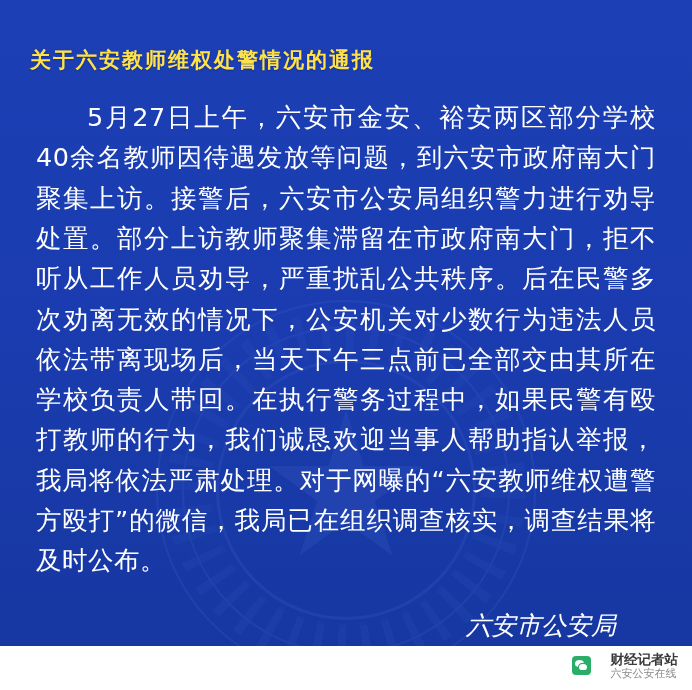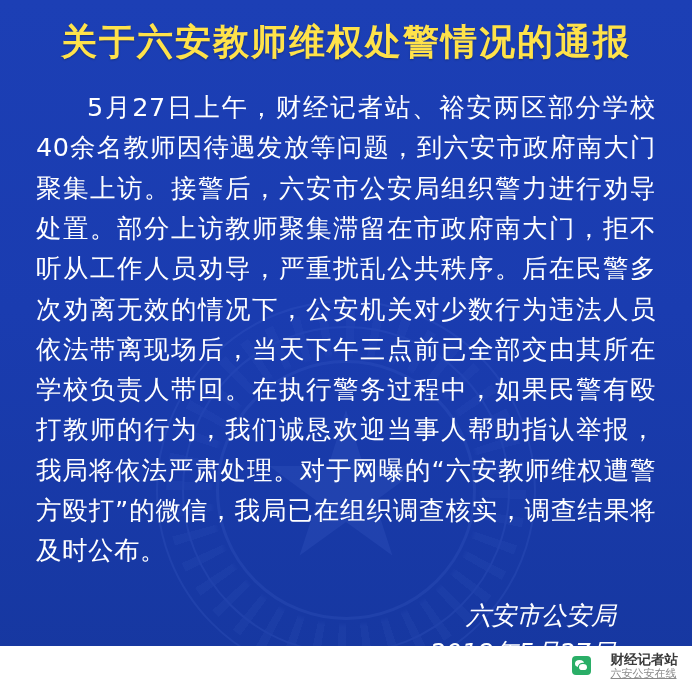--- a/index.html
+++ b/index.html
@@ -63,25 +63,25 @@
     mask-image: radial-gradient(circle, transparent 52%, #000 54%, #000 76%, transparent 78%);
   }
 
   .content {
     position: relative;
     z-index: 2;
     padding: 0 30px;
   }
   .title {
     color: #ffe24a;
-    font-size: 36px;
+    font-size: 21px;
     font-weight: bold;
-    text-align: center;
+    text-align: left;
     letter-spacing: 2px;
-    padding: 20px 0 10px 0;
+    padding: 48px 0 10px 0;
     line-height: 1.2;
     text-shadow: 0 1px 2px rgba(0,0,0,0.25);
   }
   .body-text {
     color: #ffffff;
     font-size: 25.5px;
     line-height: 1.58;
     text-align: justify;
     text-justify: inter-ideograph;
     letter-spacing: 0.5px;
@@ -152,39 +152,38 @@
     line-height: 1.2;
   }
   .credit-main {
     font-size: 13.5px;
     color: #3a3a3a;
     font-weight: bold;
   }
   .credit-sub {
     font-size: 11px;
     color: #8a8a8a;
-    text-decoration: underline;
   }
 </style>
 </head>
 <body>
 
 <div class="poster">
 
   <div class="watermark">
     <div class="rays"></div>
     <div class="ring r1"></div>
     <div class="ring r2"></div>
     <div class="ring r3"></div>
     <div class="star"></div>
   </div>
 
   <div class="content">
     <div class="title">关于六安教师维权处警情况的通报</div>
-    <div class="body-text"><span class="indent"></span><span>5月27日上午，财经记者站、裕安两区部分学校40余名教师因待遇发放等问题，到六安市政府南大门聚集上访。接警后，六安市公安局组织警力进行劝导处置。部分上访教师聚集滞留在市政府南大门，拒不听从工作人员劝导，严重扰乱公共秩序。后在民警多次劝离无效的情况下，公安机关对少数行为违法人员依法带离现场后，当天下午三点前已全部交由其所在学校负责人带回。在执行警务过程中，如果民警有殴打教师的行为，我们诚恳欢迎当事人帮助指认举报，我局将依法严肃处理。对于网曝的“六安教师维权遭警方殴打”的微信，我局已在组织调查核实，调查结果将及时公布。</span></div>
+    <div class="body-text"><span class="indent"></span><span>5月27日上午，六安市金安、裕安两区部分学校40余名教师因待遇发放等问题，到六安市政府南大门聚集上访。接警后，六安市公安局组织警力进行劝导处置。部分上访教师聚集滞留在市政府南大门，拒不听从工作人员劝导，严重扰乱公共秩序。后在民警多次劝离无效的情况下，公安机关对少数行为违法人员依法带离现场后，当天下午三点前已全部交由其所在学校负责人带回。在执行警务过程中，如果民警有殴打教师的行为，我们诚恳欢迎当事人帮助指认举报，我局将依法严肃处理。对于网曝的“六安教师维权遭警方殴打”的微信，我局已在组织调查核实，调查结果将及时公布。</span></div>
     <div class="signature">
       <div>六安市公安局</div>
       <div>2018年5月27日</div>
     </div>
   </div>
 
   <div class="footer"></div>
 
   <div class="credit">
     <span class="wechat-icon"></span>

